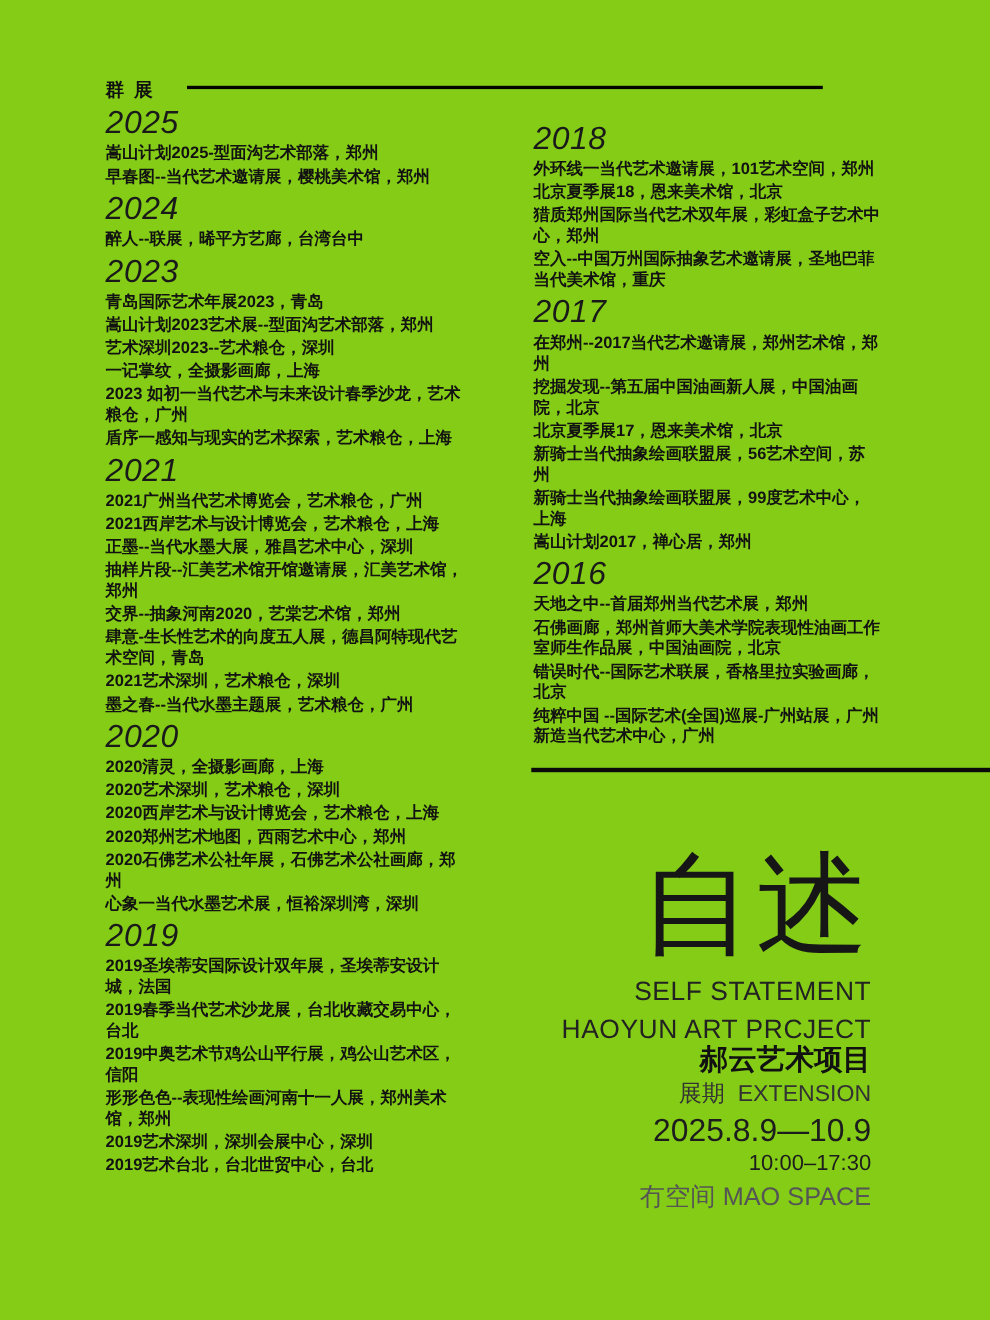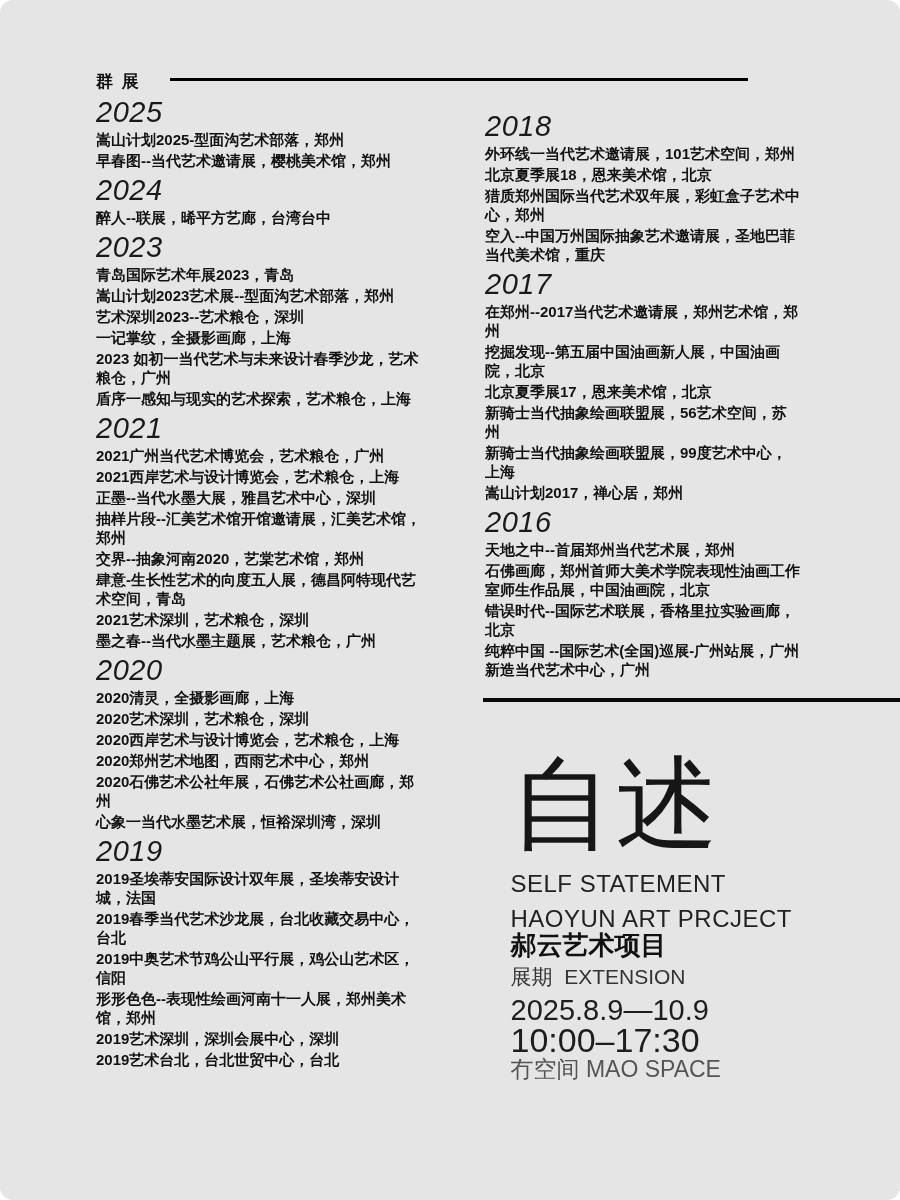--- a/index.html
+++ b/index.html
@@ -4,25 +4,24 @@
 <style>
   html, body {
     margin: 0;
     padding: 0;
     background: #ffffff;
   }
   .page {
     position: relative;
     width: 900px;
     height: 1200px;
-    background: #e5e5e5;
+    background: #84cc16;
     overflow: hidden;
     font-family: "Liberation Sans", "DejaVu Sans", sans-serif;
     color: #111111;
-    border-radius: 13px;
   }
 
   
   .section-label {
     position: absolute;
     left: 96px;
     top: 70px;
     font-size: 17px;
     font-weight: 700;
     letter-spacing: 2px;
@@ -71,21 +70,22 @@
     top: 698px;
     width: 417px;
     height: 4px;
     background: #0a0a0a;
   }
 
   
   .footer {
     position: absolute;
     right: 108px;
-    top: 752px;
+    top: 770px;
+    text-align: right;
     color: #161616;
   }
   .f-title {
     font-size: 102px;
     font-weight: 500;
     line-height: 104px;
     letter-spacing: 3px;
     white-space: nowrap;
   }
   .f-en {
@@ -114,21 +114,21 @@
   }
   .f-dates {
     font-size: 29px;
     font-weight: 300;
     line-height: 27px;
     margin-top: 10px;
     color: #1d1d1d;
     white-space: nowrap;
   }
   .f-hours {
-    font-size: 34px;
+    font-size: 20px;
     font-weight: 300;
     line-height: 27px;
     margin-top: 3px;
     color: #1d1d1d;
   }
   .f-venue {
     font-size: 23px;
     font-weight: 400;
     line-height: 23px;
     margin-top: 4px;

